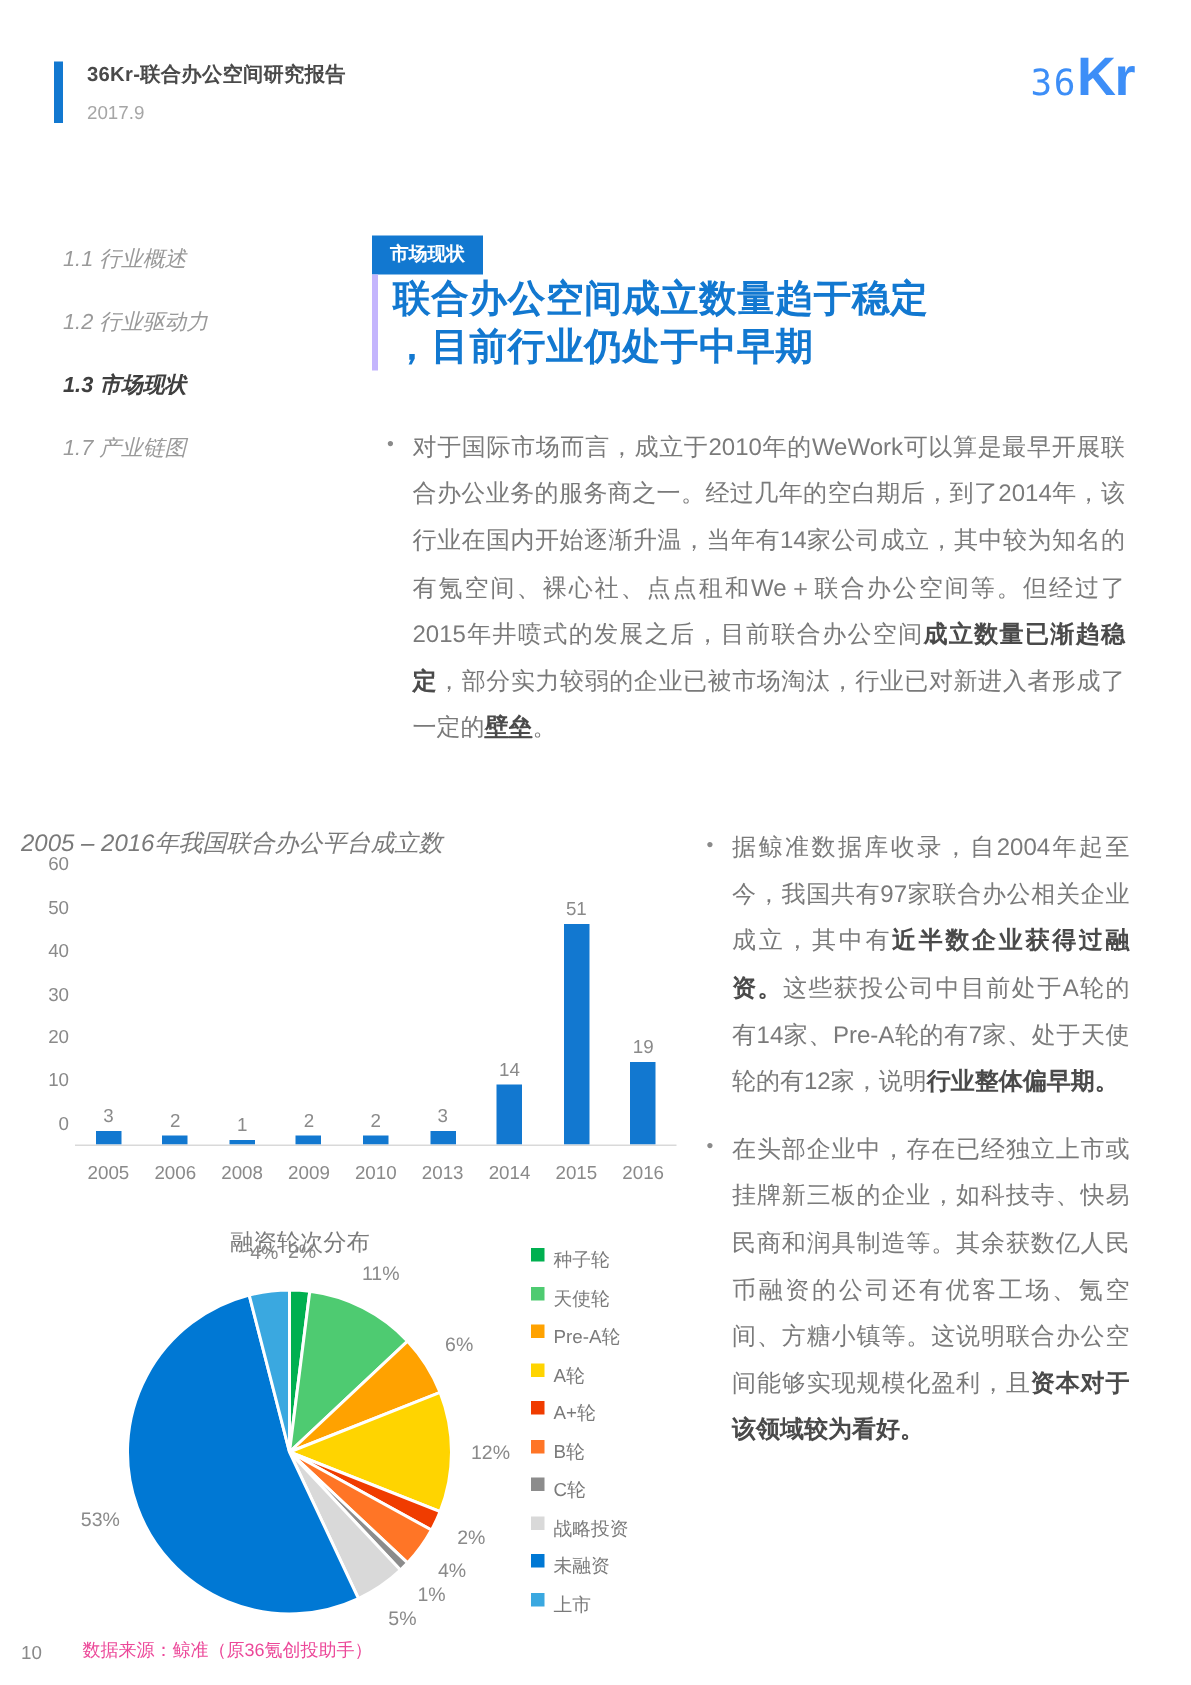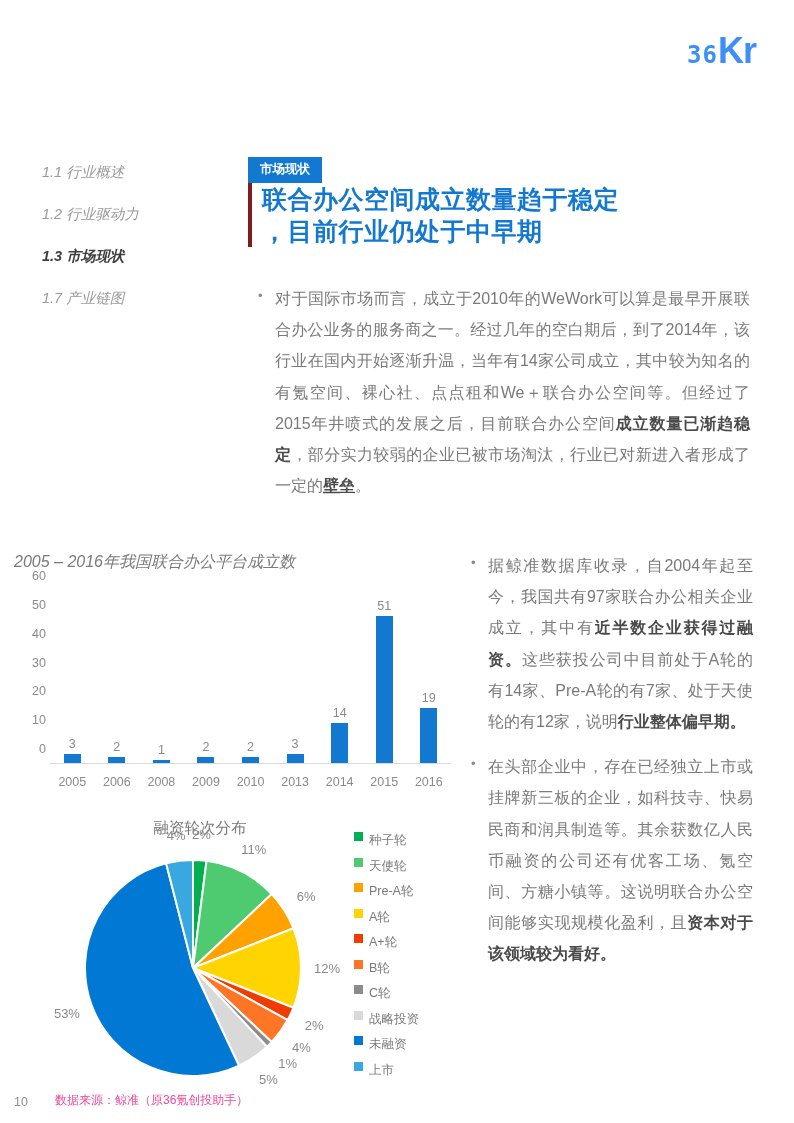--- a/index.html
+++ b/index.html
@@ -14,34 +14,34 @@
 
   
   .hdr { position: absolute; left: 36px; top: 41px; display: flex; }
   .hdr-bar { width: 6px; background: #1278d0; margin-right: 16px; }
   .hdr-txt { display: flex; flex-direction: column; justify-content: center; }
   .hdr-title { font-size: 13.5px; font-weight: bold; color: #4a4a4a; letter-spacing: .2px; }
   .hdr-date { font-size: 12.5px; color: #a6a6a6; margin-top: 9px; }
 
   .logo { position: absolute; right: 38px; top: 33px; font-size: 36px;
           font-weight: bold; color: #3d8ef7; letter-spacing: -1px; line-height: 1; }
-  .logo .small { font-size: 24px; letter-spacing: 1px; font-weight: bold;
+  .logo .small { font-size: 24px; letter-spacing: 1px; font-weight: normal;
                  font-family: "DejaVu Sans Mono", monospace; }
 
   
   .nav { position: absolute; left: 42px; top: 163px; width: 180px; font-style: italic; }
   .nav-item { font-size: 14.5px; color: #9a9a9a; margin-bottom: 23px; white-space: nowrap; }
   .nav-item.active { color: #3f3f3f; font-weight: bold; }
 
   
   .badge-wrap { position: absolute; left: 248px; top: 157px; }
   .badge { display: inline-block; background: #1278d0; color: #fff;
            font-size: 12.5px; font-weight: bold; padding: 4px 12px 5px 12px; }
   .headline { position: absolute; left: 248px; top: 183px; width: 500px;
-              border-left: 4px solid #7f1d1d; padding-left: 10px; }
+              border-left: 4px solid #c4b5fd; padding-left: 10px; }
   .headline-l { font-size: 25px; font-weight: bold; color: #1278d0;
                 line-height: 1.28; letter-spacing: .5px; }
 
   
   .bullet { display: flex; margin-bottom: 14px; }
   .dot { width: 20px; flex: 0 0 20px; font-size: 13px; color: #8a8a8a;
          line-height: 1.95; text-align: left; padding-left: 3px; }
   .btxt { flex: 1; font-size: 16px; line-height: 1.95; color: #7a7a7a;
           text-align: justify; }
   .btxt b { color: #4a4a4a; font-weight: bold; }
@@ -79,20 +79,27 @@
 
   
   .pageno { position: absolute; left: 14px; top: 1095px; font-size: 12.5px; color: #8a8a8a; }
   .source { position: absolute; left: 55px; top: 1092px; font-size: 12px; color: #ec4899; }
 </style>
 </head>
 <body>
 
 <div class="page">
 
+  <div class="hdr">
+    <div class="hdr-bar"></div>
+    <div class="hdr-txt">
+      <div class="hdr-title">36Kr-联合办公空间研究报告</div>
+      <div class="hdr-date">2017.9</div>
+    </div>
+  </div>
   <div class="logo"><span class="small">36</span><span>Kr</span></div>
 
   <div class="nav">
     <div class="nav-item">1.1  行业概述</div>
     <div class="nav-item">1.2  行业驱动力</div>
     <div class="nav-item active">1.3  市场现状</div>
     <div class="nav-item">1.7  产业链图</div>
   </div>
 
   <div class="badge-wrap">

